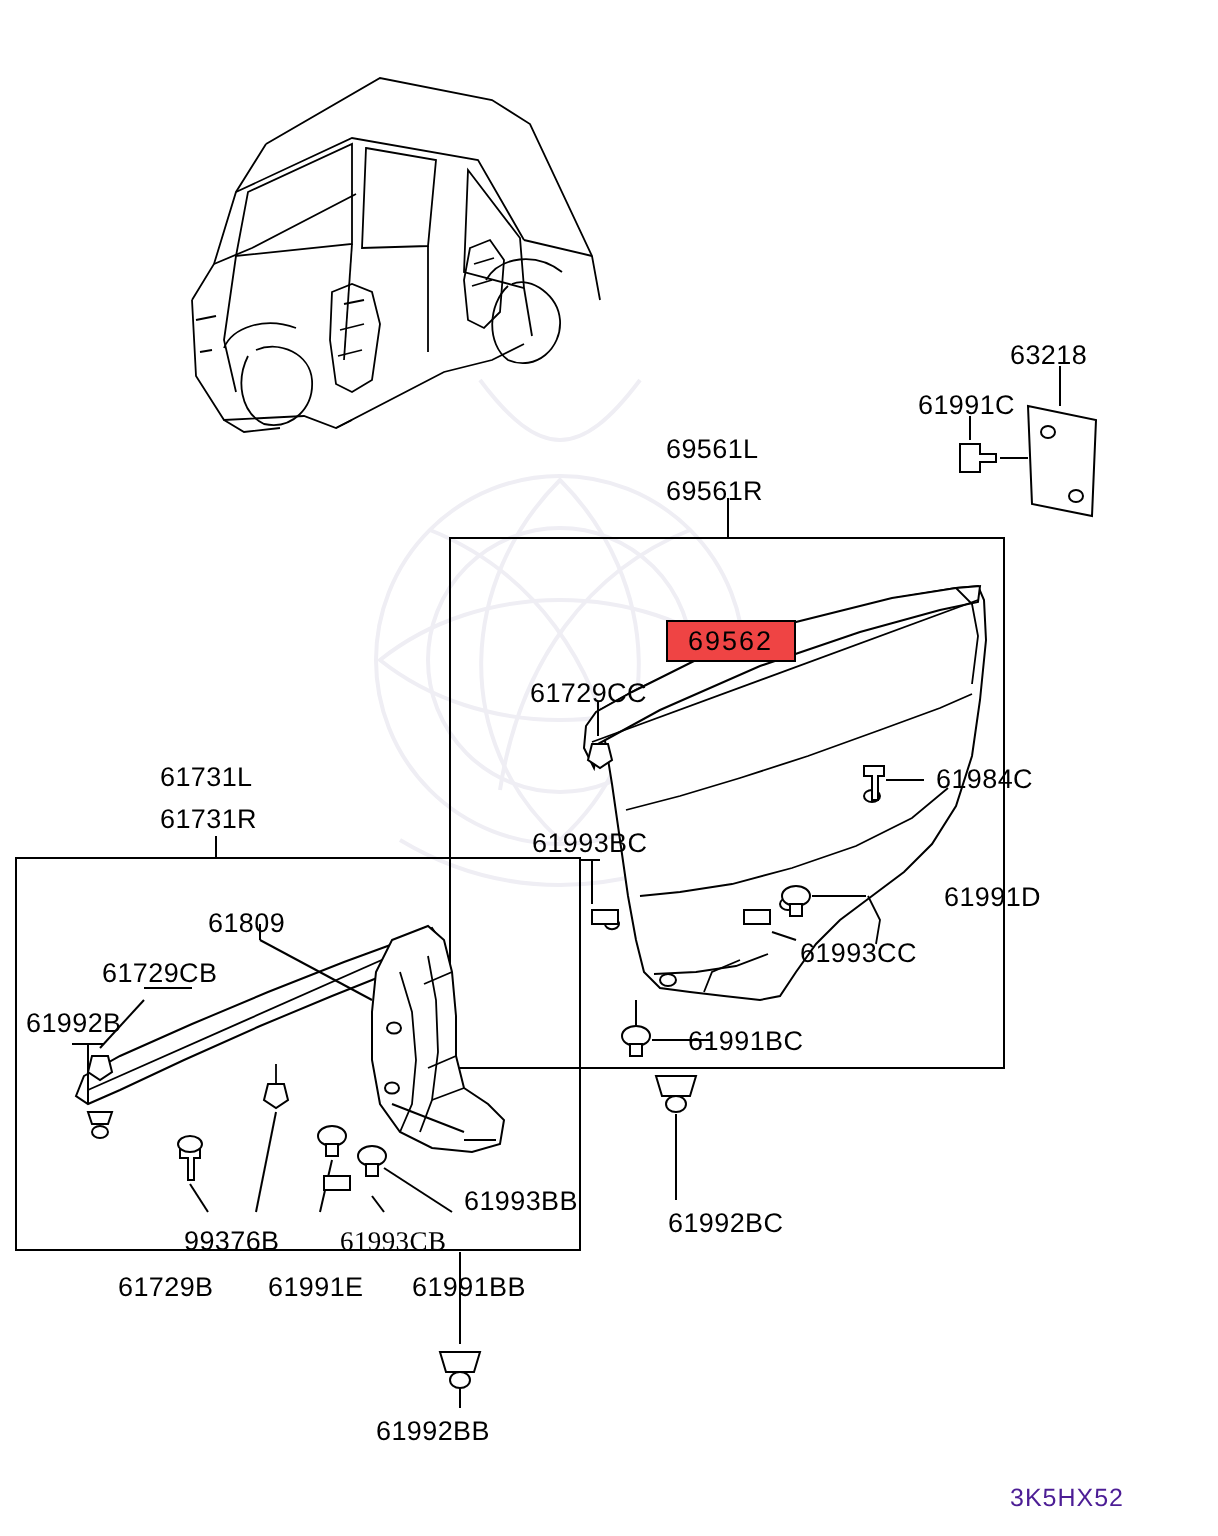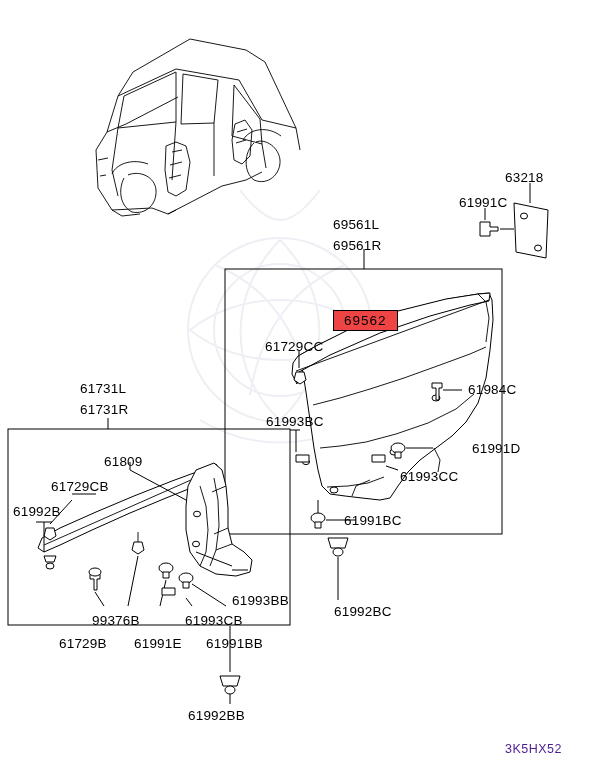--- a/index.html
+++ b/index.html
@@ -263,20 +263,20 @@
   <div class="label" style="left:344px; top:513px;">61991BC</div>
   <div class="label" style="left:334px; top:604px;text-align:right;">61992BC</div>
 
   <div class="label" style="left:80px; top:381px;">61731L</div>
   <div class="label" style="left:80px; top:402px;">61731R</div>
   <div class="label" style="left:104px; top:454px;">61809</div>
   <div class="label" style="left:51px; top:479px;">61729CB</div>
   <div class="label" style="left:13px; top:504px;">61992B</div>
   <div class="label" style="left:232px; top:569px;margin-top:24px;">61993BB</div>
   <div class="label" style="left:92px; top:613px;">99376B</div>
-  <div class="label" style="left:185px; top:613px;">61993CB</div>
+  <div class="label" style="left:170px; top:613px;font-family:Liberation Serif, serif;">61993CB</div>
   <div class="label" style="left:59px; top:636px;">61729B</div>
   <div class="label" style="left:134px; top:636px;">61991E</div>
   <div class="label" style="left:206px; top:636px;">61991BB</div>
   <div class="label" style="left:188px; top:708px;">61992BB</div>
 
   <div class="diagcode" style="left:505px; top:742px;">3K5HX52</div>
 </div>
 
 </body></html>

